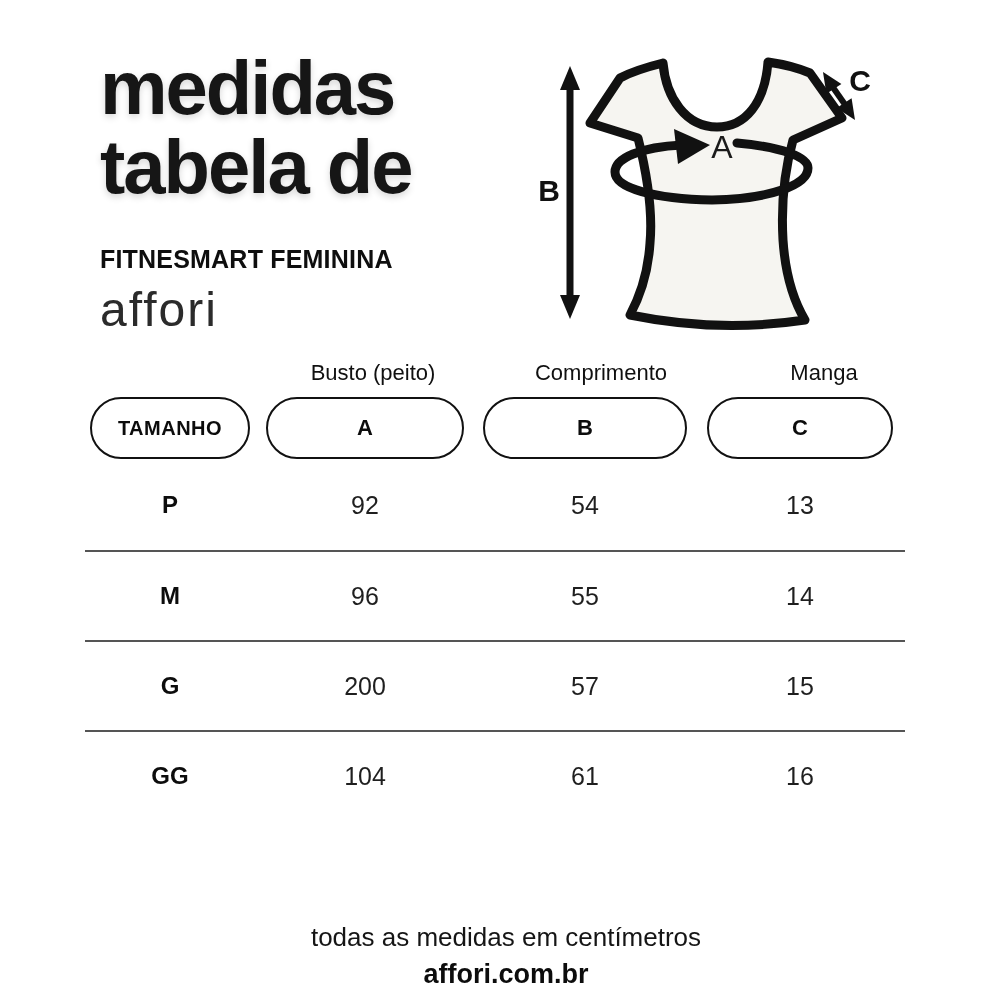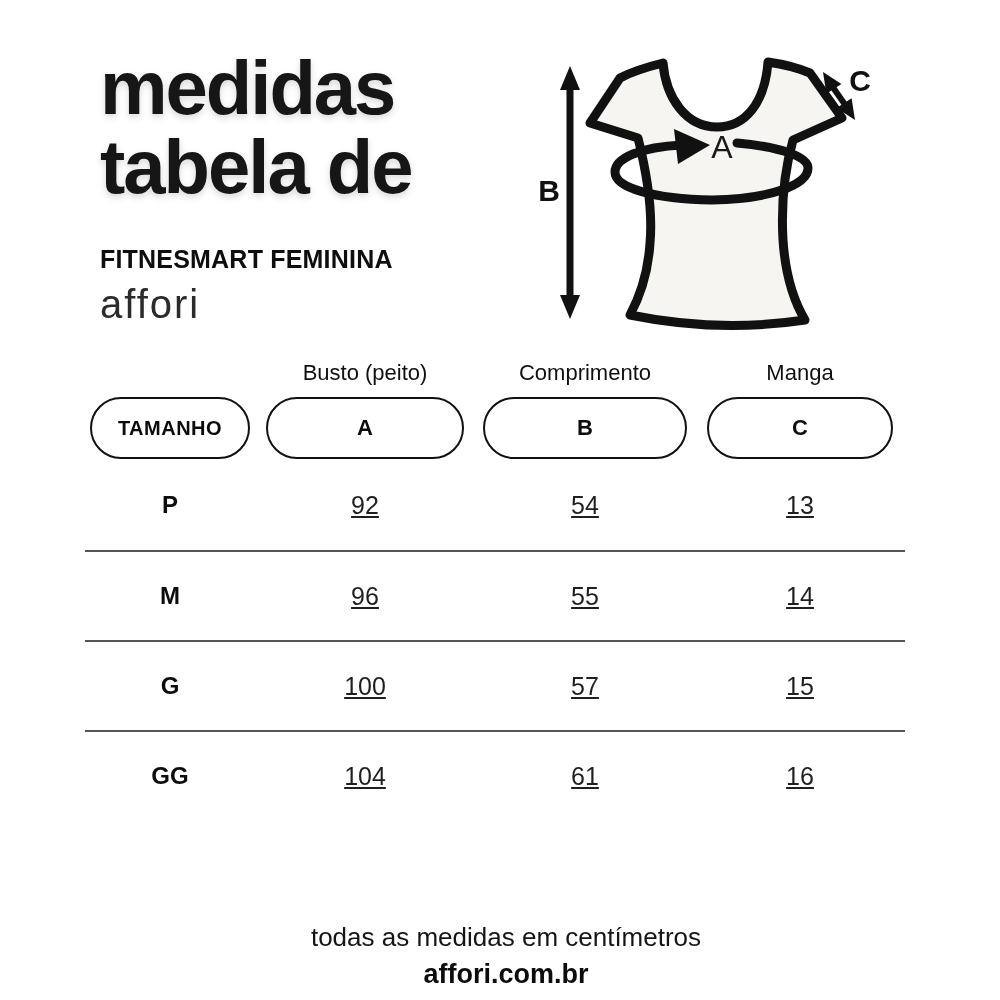--- a/index.html
+++ b/index.html
@@ -12,43 +12,43 @@
   *{margin:0;padding:0;box-sizing:border-box;}
   html,body{background:var(--bg);}
   body{font-family:"Liberation Sans","DejaVu Sans",sans-serif;color:var(--text);}
   .canvas{position:relative;width:1000px;height:1000px;background:var(--bg);overflow:hidden;}
 
   
   .header{position:absolute;left:100px;top:48px;width:430px;}
   .title{font-size:76px;line-height:79px;font-weight:700;letter-spacing:-2px;color:var(--text);
          text-shadow:0 3px 7px rgba(0,0,0,0.16);}
   .subtitle{margin-top:39px;font-size:25px;font-weight:700;letter-spacing:0.2px;color:#0e0e0e;}
-  .brand{margin-top:8px;font-size:40px;font-weight:100;letter-spacing:2px;color:#2b2b2b;}
+  .brand{margin-top:8px;font-size:48px;font-weight:100;letter-spacing:2px;color:#2b2b2b;}
 
   
   .diagram{position:absolute;left:520px;top:30px;width:460px;height:320px;}
 
   
   .size-table{position:absolute;left:85px;top:350px;width:820px;}
   .grid-row{display:grid;grid-template-columns:170px 220px 220px 210px;align-items:center;}
-  .col-labels{height:46px;align-items:end;}
+  .col-labels{height:46px;align-items:end;gap:8px;}
   .col-label{text-align:center;font-size:22px;color:#101010;padding-bottom:10px;}
   .pill-row{height:64px;align-items:center;}
   .pill-cell{display:flex;justify-content:center;}
   .pill{height:62px;border:2.5px solid var(--outline);border-radius:31px;background:#fff;
         display:flex;align-items:center;justify-content:center;font-weight:700;color:#0c0c0c;}
   .pill-size{width:160px;font-size:20px;letter-spacing:0.5px;}
   .pill-a{width:198px;font-size:22px;}
   .pill-b{width:204px;font-size:22px;}
   .pill-c{width:186px;font-size:22px;}
   .data-row{height:90px;}
   .data-row + .data-row{border-top:2px solid var(--divider);}
   .cell{text-align:center;}
   .cell-size{font-size:24px;font-weight:700;color:#0c0c0c;}
-  .cell-val{font-size:25px;font-weight:400;color:#1f1f1f;text-decoration:underline;}
+  .cell-val{font-size:25px;font-weight:400;color:#1f1f1f;}
 
   
   .footer{position:absolute;left:0;top:922px;width:1000px;text-align:center;padding-left:12px;}
   .unit-note{font-size:26px;color:#151515;}
   .website{margin-top:6px;font-size:27px;font-weight:700;color:#0c0c0c;}
 
   svg text{font-family:"Liberation Sans","DejaVu Sans",sans-serif;}
 </style>
 </head>
 <body>
@@ -140,21 +140,21 @@
 
       <div class="grid-row data-row">
         <div class="cell cell-size">M</div>
         <div class="cell cell-val">96</div>
         <div class="cell cell-val">55</div>
         <div class="cell cell-val">14</div>
       </div>
 
       <div class="grid-row data-row">
         <div class="cell cell-size">G</div>
-        <div class="cell cell-val">100</div>
+        <div class="cell cell-val">200</div>
         <div class="cell cell-val">57</div>
         <div class="cell cell-val">15</div>
       </div>
 
       <div class="grid-row data-row">
         <div class="cell cell-size">GG</div>
         <div class="cell cell-val">104</div>
         <div class="cell cell-val">61</div>
         <div class="cell cell-val">16</div>
       </div>

